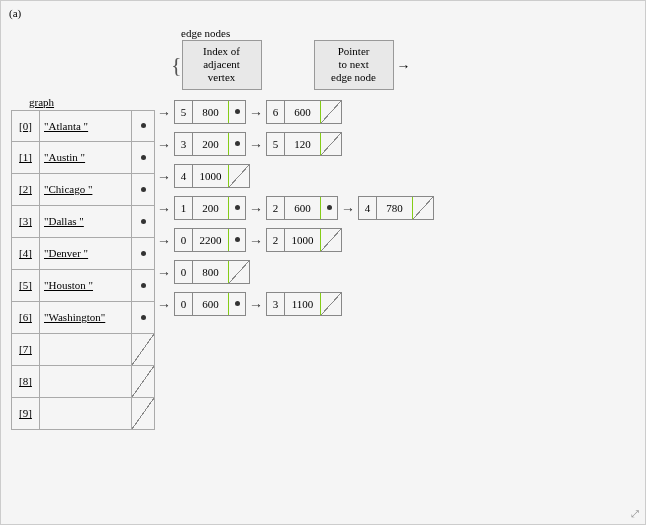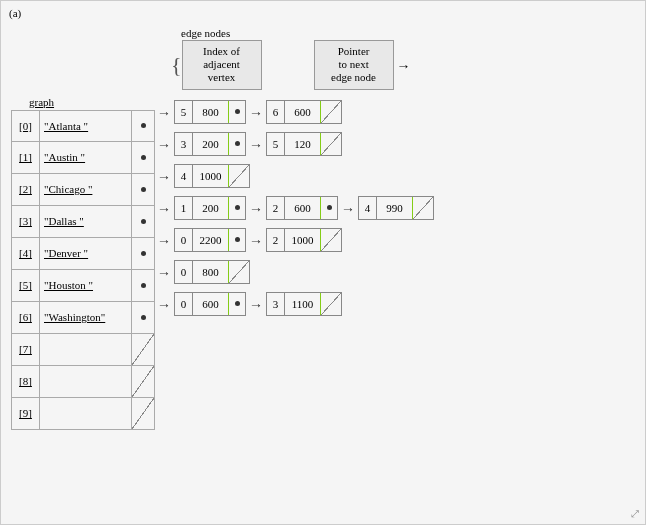--- a/index.html
+++ b/index.html
@@ -331,21 +331,21 @@
             <div class="edge-node">
               <div class="en-idx">2</div>
               <div class="en-weight">600</div>
               <div class="en-ptr">
                 <span class="dot"></span>
               </div>
             </div>
             <span class="arrow">→</span>
             <div class="edge-node">
               <div class="en-idx">4</div>
-              <div class="en-weight">990</div>
+              <div class="en-weight">780</div>
               <div class="en-slash"></div>
             </div>
           </div>
           <div class="chain-row">
             <span class="arrow">→</span>
             <div class="edge-node">
               <div class="en-idx">0</div>
               <div class="en-weight">2200</div>
               <div class="en-ptr">
                 <span class="dot"></span>

